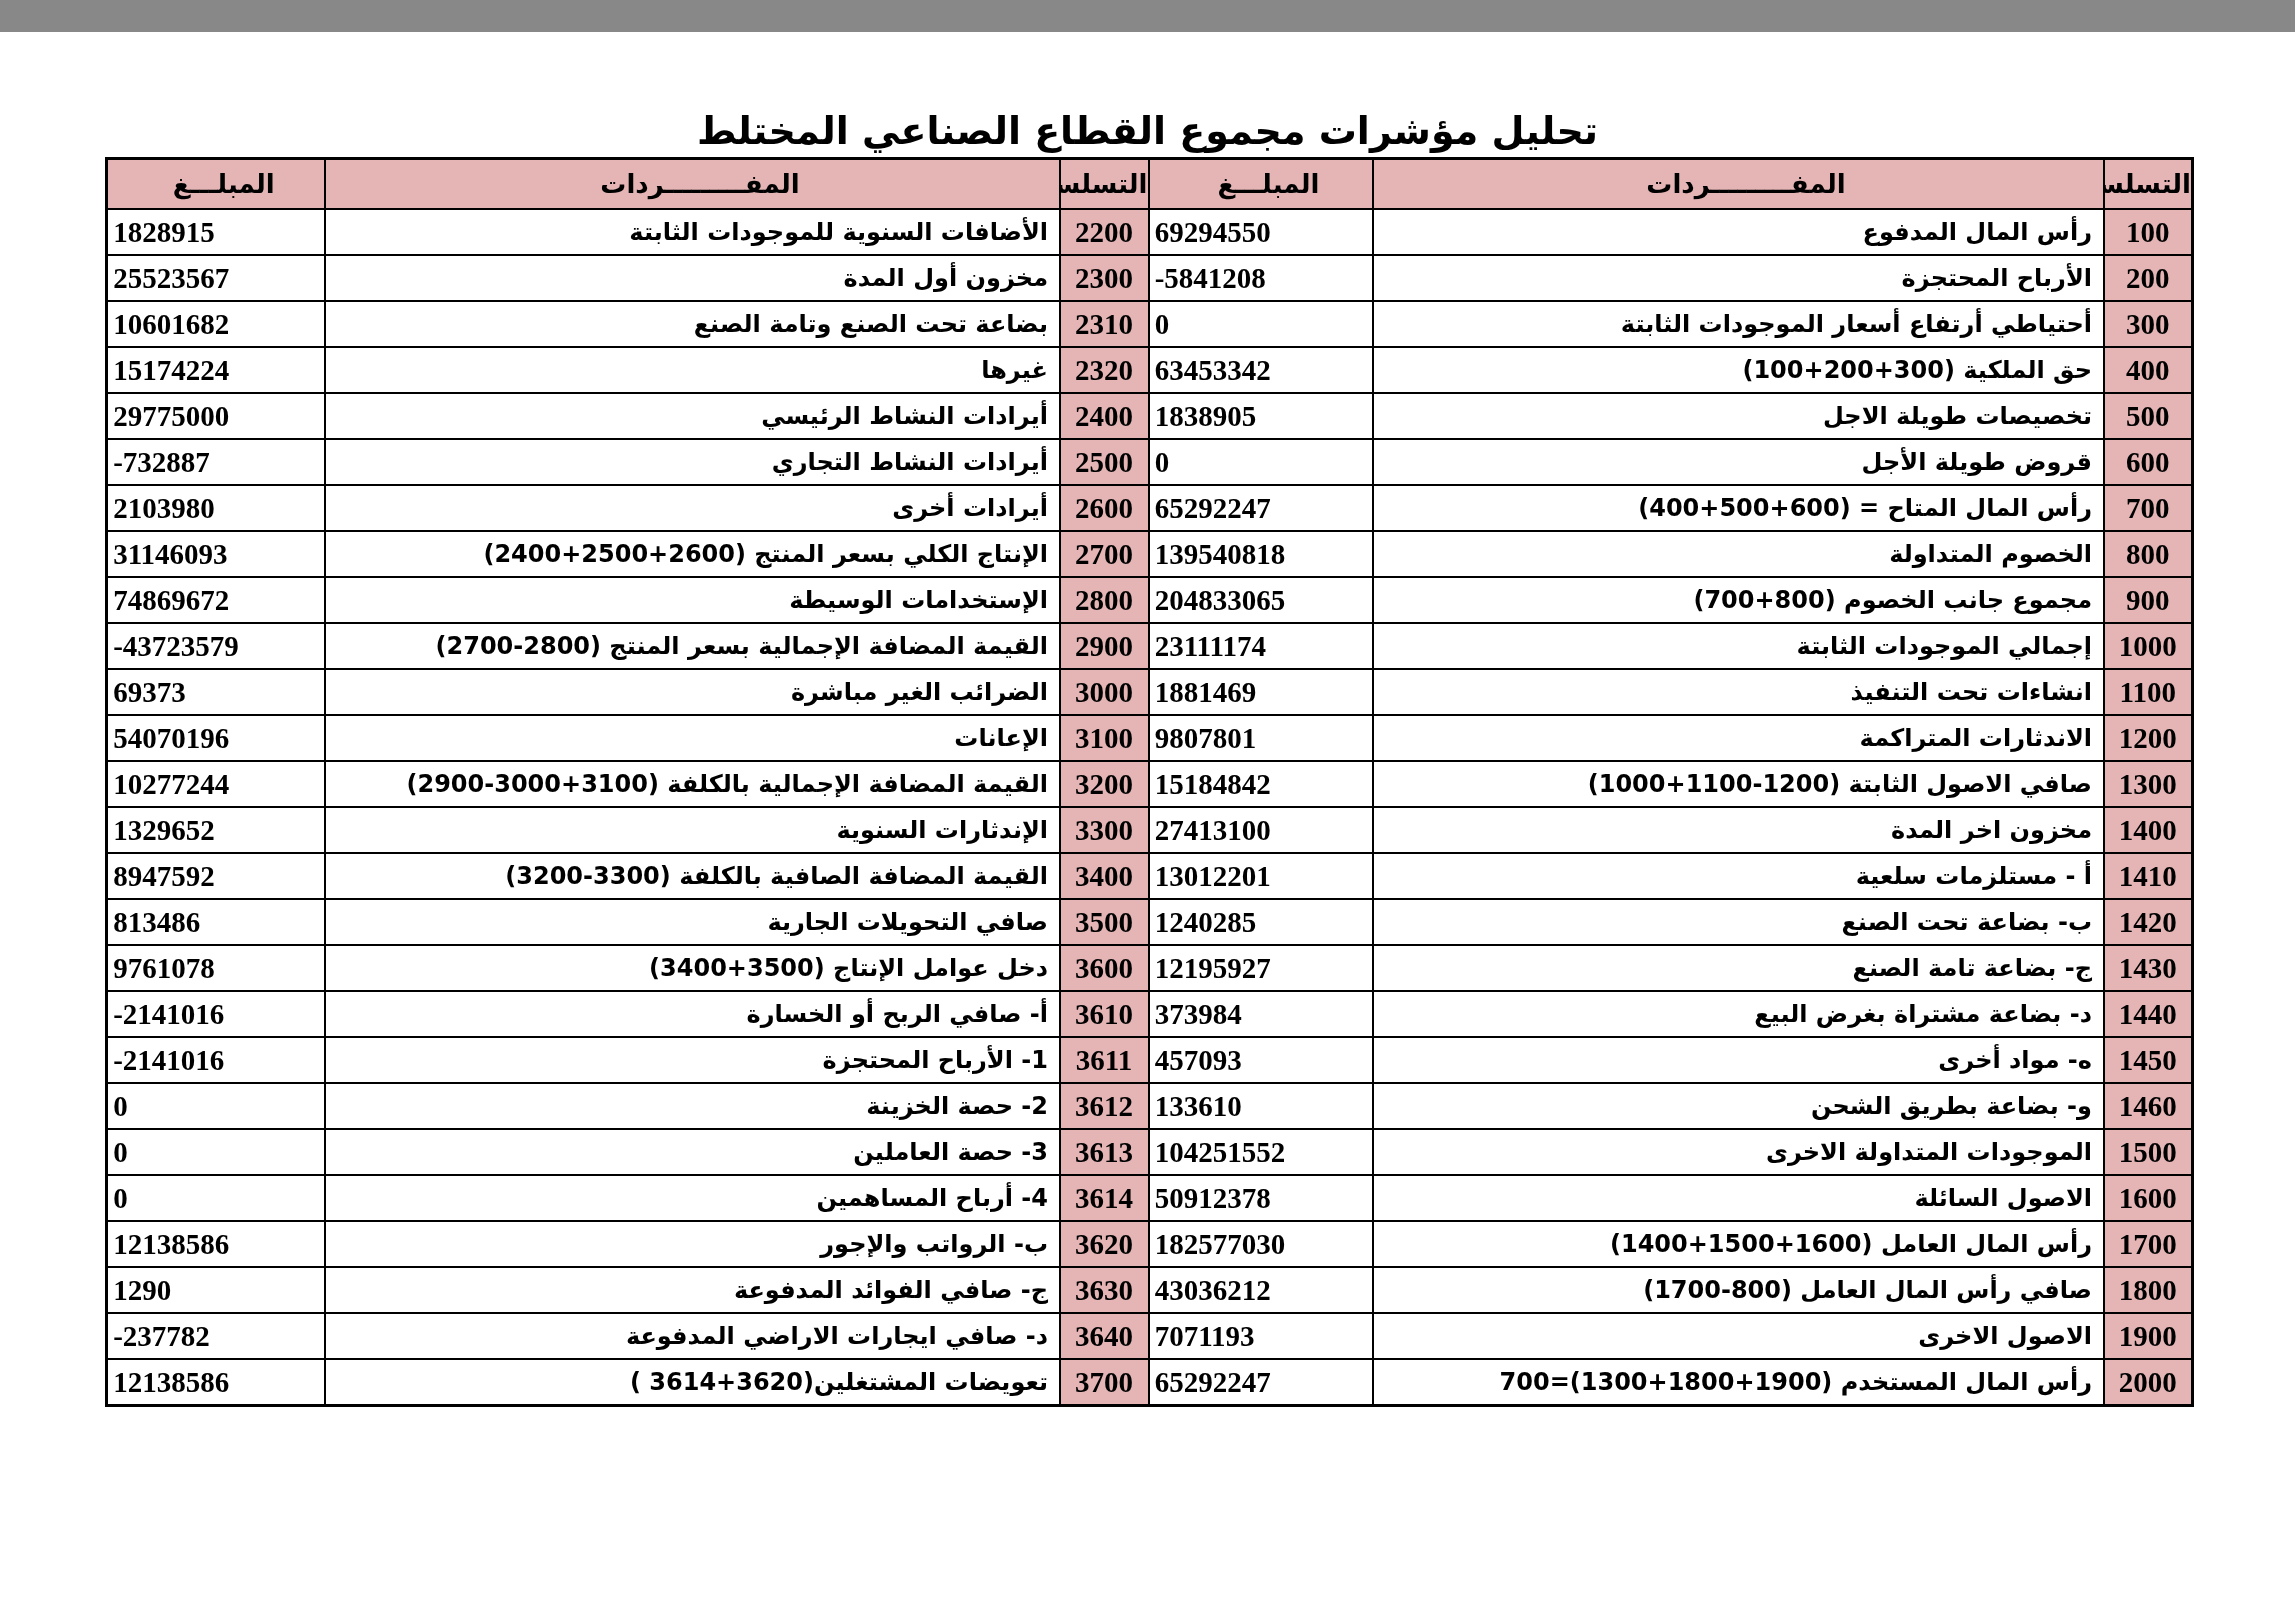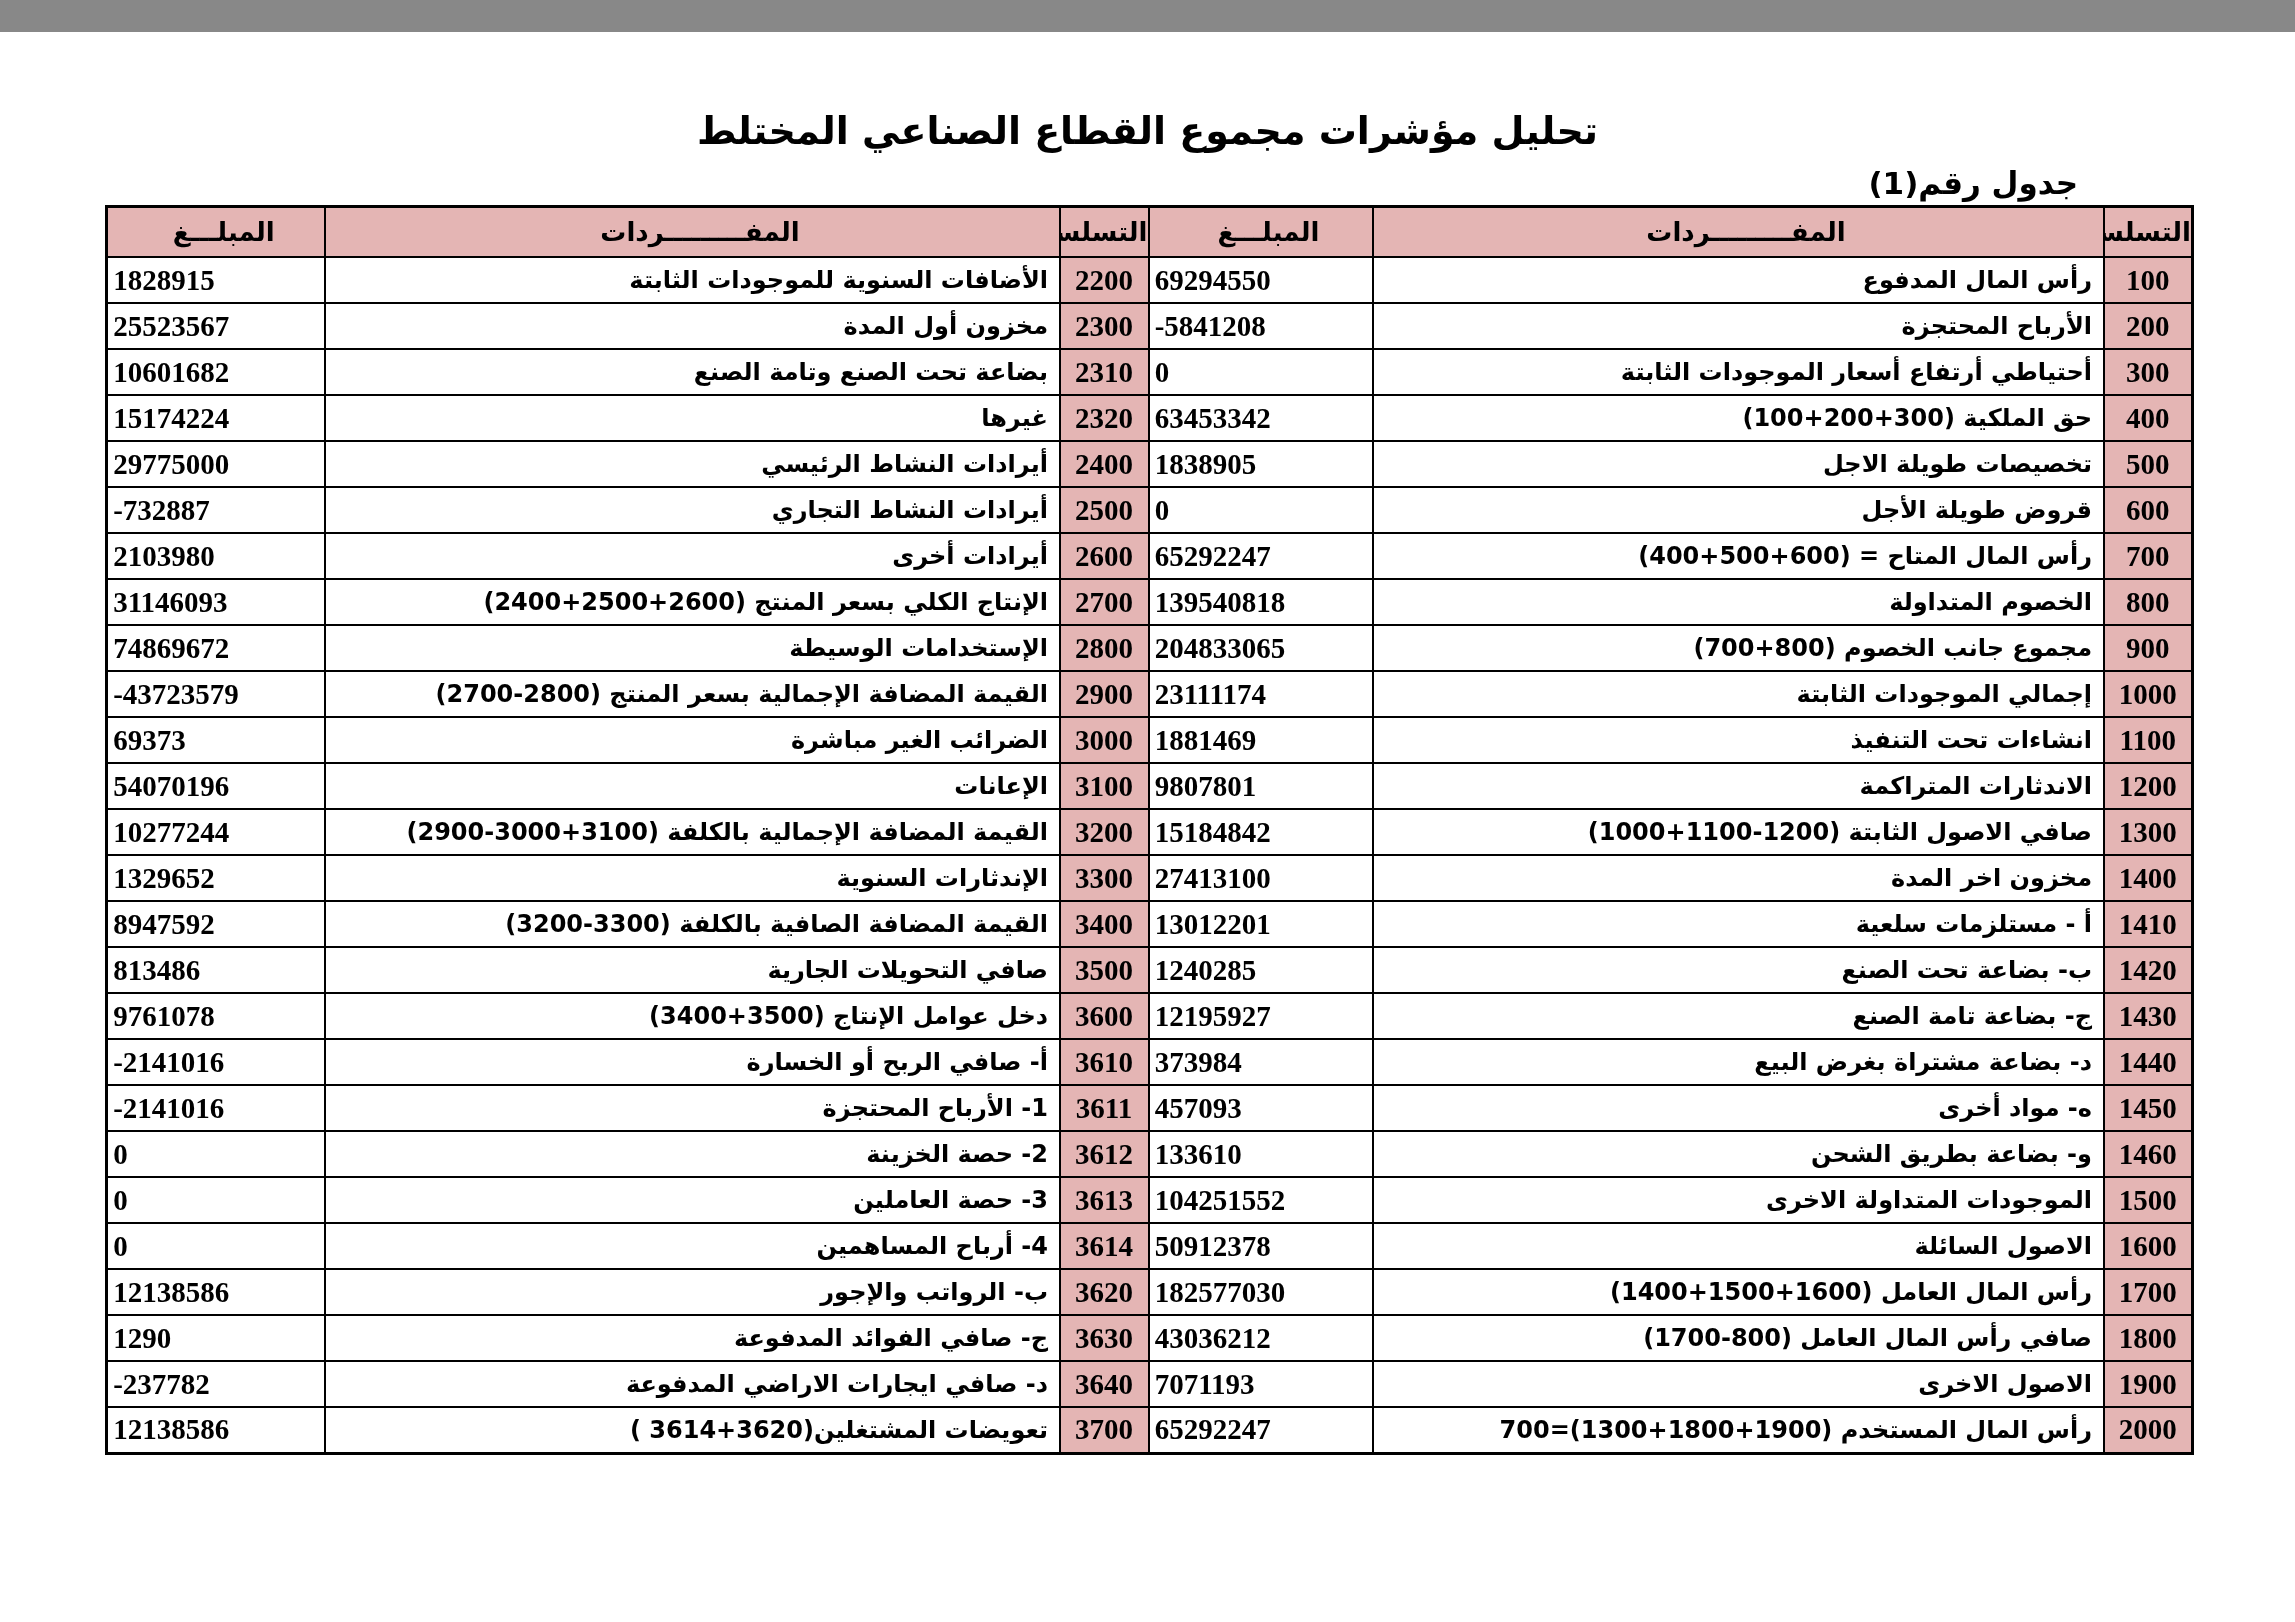--- a/index.html
+++ b/index.html
@@ -89,21 +89,20 @@
     padding-left:5.2px;
   }
 </style>
 </head>
 <body>
 
 <div class="page">
 
   <div class="doc-title" dir="rtl">تحليل مؤشرات مجموع القطاع الصناعي المختلط</div>
 
-  <div class="table-no-line">جدول رقم(1)</div>
 
 
   <table class="main">
     <colgroup>
       <col style="width:89px">
       <col style="width:731px">
       <col style="width:224px">
       <col style="width:89px">
       <col style="width:735px">
       <col style="width:218px">

